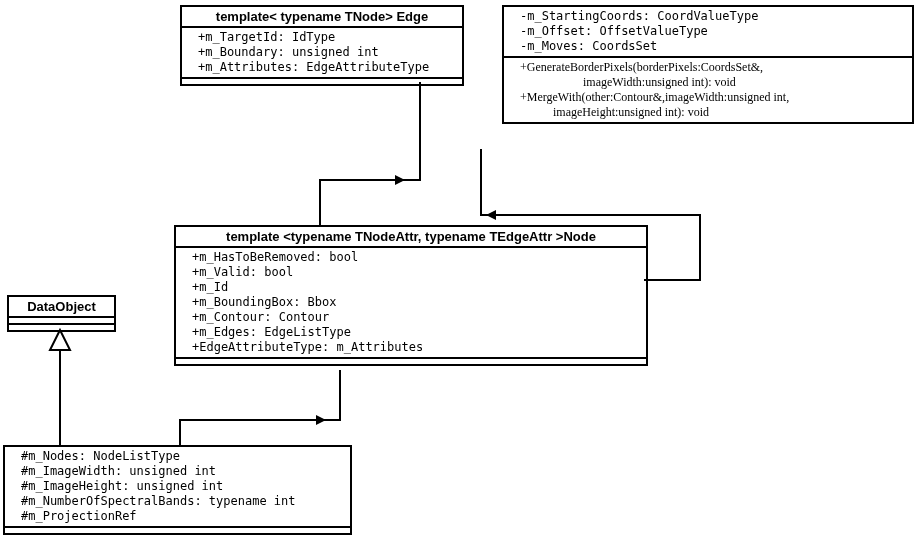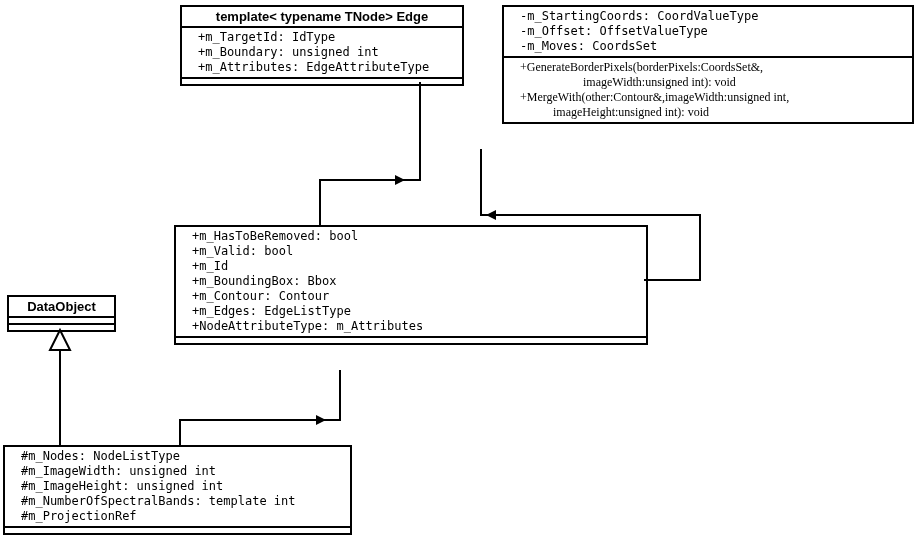--- a/index.html
+++ b/index.html
@@ -64,41 +64,42 @@
   <div class="uml-section">-m_StartingCoords: CoordValueType
 -m_Offset: OffsetValueType
 -m_Moves: CoordsSet</div>
   <div class="uml-section">+GenerateBorderPixels(borderPixels:CoordsSet&amp;,
                      imageWidth:unsigned int): void
 +MergeWith(other:Contour&amp;,imageWidth:unsigned int,
            imageHeight:unsigned int): void</div>
 </div>
 
 <div class="uml-class" style="left:174px; top:225px; width:470px;">
+  <div class="uml-title">template &lt;typename TNodeAttr, typename TEdgeAttr &gt;Node</div>
   <div class="uml-section">+m_HasToBeRemoved: bool
 +m_Valid: bool
 +m_Id
 +m_BoundingBox: Bbox
 +m_Contour: Contour
 +m_Edges: EdgeListType
-+NodeAttributeType: m_Attributes</div>
++EdgeAttributeType: m_Attributes</div>
   <div class="uml-section empty"></div>
 </div>
 
 <div class="uml-class" style="left:7px; top:295px; width:105px;">
   <div class="uml-title">DataObject</div>
   <div class="uml-section empty"></div>
   <div class="uml-section empty"></div>
 </div>
 
 <div class="uml-class" style="left:3px; top:445px; width:345px;">
   <div class="uml-section">#m_Nodes: NodeListType
 #m_ImageWidth: unsigned int
 #m_ImageHeight: unsigned int
-#m_NumberOfSpectralBands: template int
+#m_NumberOfSpectralBands: typename int
 #m_ProjectionRef</div>
   <div class="uml-section empty"></div>
 </div>
 
 <svg class="connector">
 
   <path d="M 320 225 L 320 180 L 405 180" stroke="#000" stroke-width="2" fill="none"></path>
   <polygon points="405,180 395,175 395,185" fill="#000"></polygon>
   <path d="M 405 180 L 420 180 L 420 82" stroke="#000" stroke-width="2" fill="none"></path>
 

